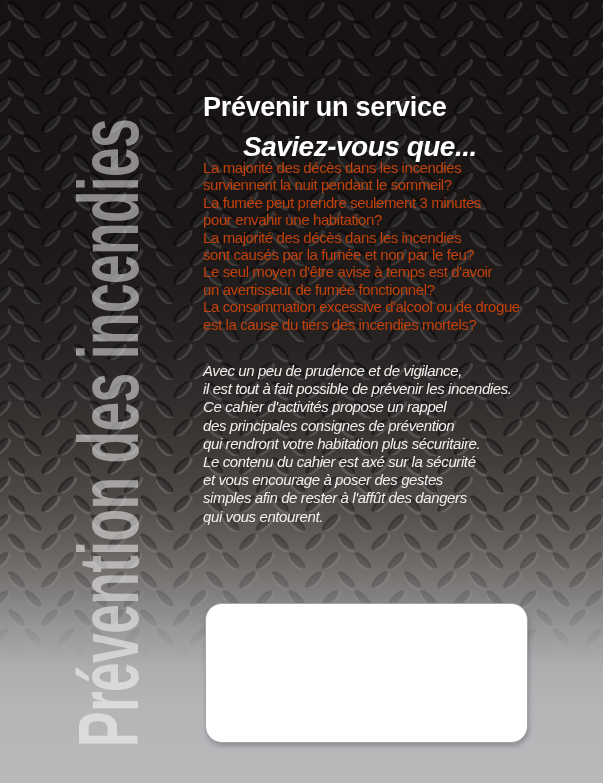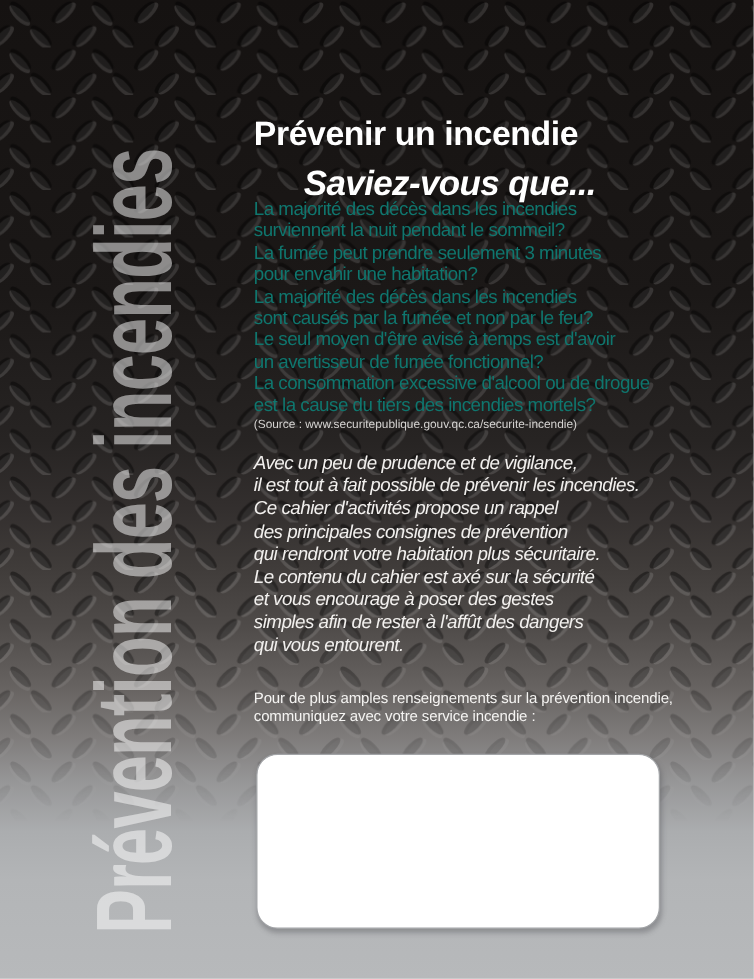--- a/index.html
+++ b/index.html
@@ -50,21 +50,21 @@
     white-space: nowrap;
     margin-left: 40px;
   }
   .facts {
     position: absolute;
     left: 203px; top: 159px;
     margin: 0;
     font-size: 15px;
     line-height: 17.4px;
     letter-spacing: -0.4px;
-    color: #0f766e;
+    color: #c2410c;
     white-space: pre-line;
   }
   .source {
     position: absolute;
     left: 203px; top: 334px;
     margin: 0;
     font-size: 9.5px;
     line-height: 12px;
     color: #d6d4d2;
     white-space: nowrap;
@@ -142,45 +142,42 @@
         <use xlink:href="#lug" href="#lug" transform="translate(33,28.5) rotate(45)"></use>
         <use xlink:href="#lug" href="#lug" transform="translate(66,28.5) rotate(-45)"></use>
       </pattern>
     </defs>
     <rect width="603" height="783" fill="url(#bgGrad)"></rect>
     <rect width="603" height="783" fill="url(#plate)" mask="url(#fadeMask)"></rect>
   </svg>
 
   <div class="vtitle">Prévention des incendies</div>
 
-  <h1 class="title">Prévenir un incendie</h1>
+  <h1 class="title">Prévenir un service</h1>
 
   <h2 class="subtitle">Saviez-vous que...</h2>
 
   <p class="facts">La majorité des décès dans les incendies
 surviennent la nuit pendant le sommeil?
 La fumée peut prendre seulement 3 minutes
 pour envahir une habitation?
 La majorité des décès dans les incendies
 sont causés par la fumée et non par le feu?
 Le seul moyen d'être avisé à temps est d'avoir
 un avertisseur de fumée fonctionnel?
 La consommation excessive d'alcool ou de drogue
 est la cause du tiers des incendies mortels?</p>
 
-  <p class="source">(Source : www.securitepublique.gouv.qc.ca/securite-incendie)</p>
 
   <p class="intro">Avec un peu de prudence et de vigilance,
 il est tout à fait possible de prévenir les incendies.
 Ce cahier d'activités propose un rappel
 des principales consignes de prévention
 qui rendront votre habitation plus sécuritaire.
 Le contenu du cahier est axé sur la sécurité
 et vous encourage à poser des gestes
 simples afin de rester à l'affût des dangers
 qui vous entourent.</p>
 
-  <p class="contact">Pour de plus amples renseignements sur la prévention incendie,
-communiquez avec votre service incendie :</p>
 
   <div class="fillbox"></div>
 
 </div>
 
 </body></html>

